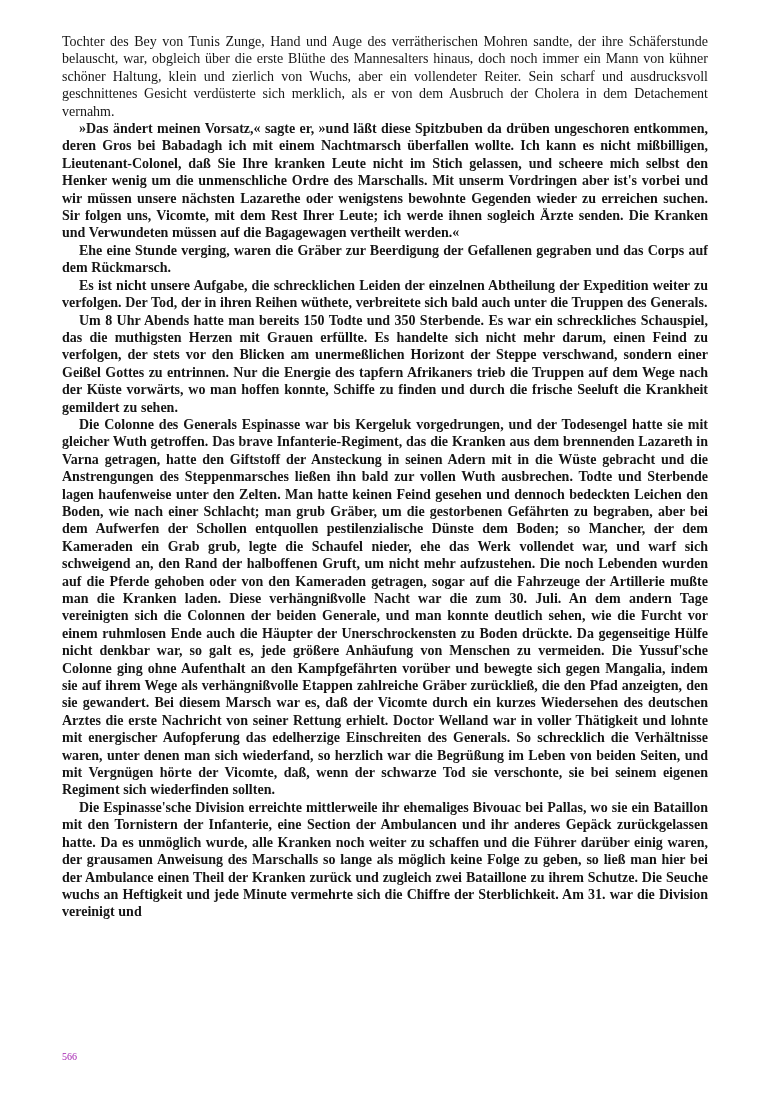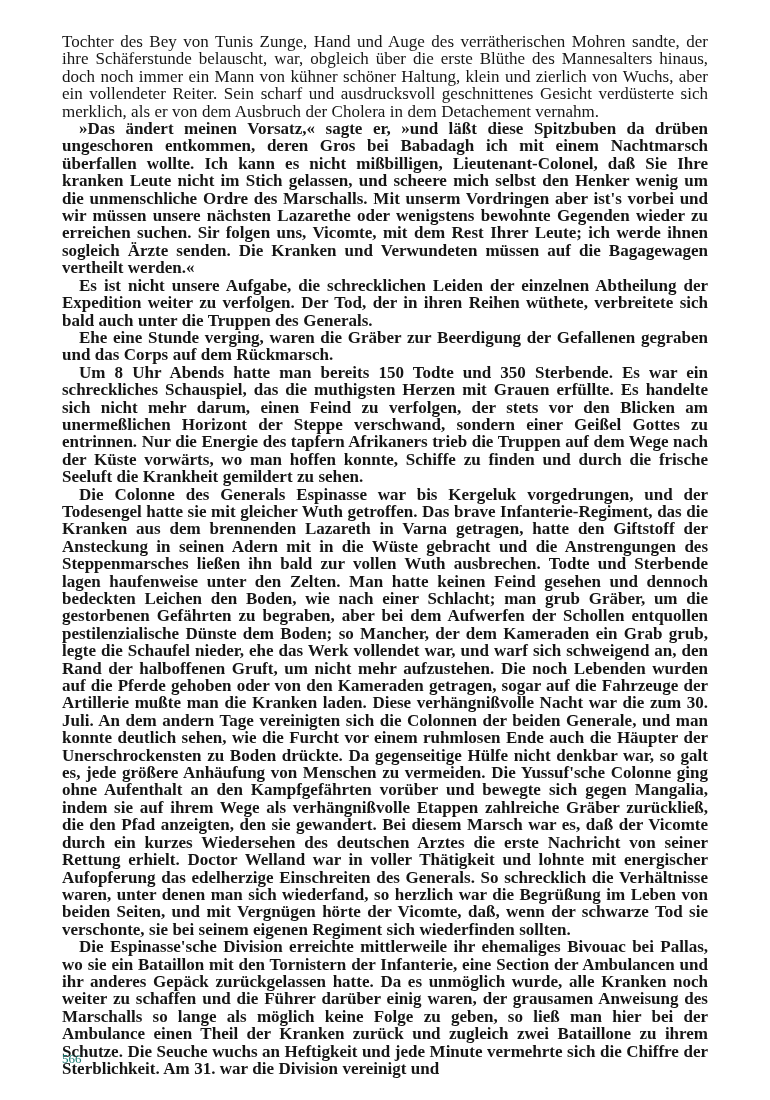--- a/index.html
+++ b/index.html
@@ -17,52 +17,52 @@
     position: absolute;
     inset: 0;
     background: #ffffff;
   }
   .text-block {
     position: absolute;
     left: 62px;
     top: 33px;
     width: 646px;
     font-family: "Liberation Serif", "DejaVu Serif", serif;
-    font-size: 17px;
+    font-size: 14px;
     line-height: 17.4px;
     text-align: justify;
     color: #161616;
     hyphens: auto;
     -webkit-hyphens: auto;
     word-spacing: 0.2px;
   }
   .para {
     margin: 0;
     padding: 0;
   }
   .para.indent {
     text-indent: 17px;
     font-weight: bold;
   }
   .page-number {
     position: absolute;
     left: 62px;
     top: 1051px;
     font-family: "Liberation Serif", "DejaVu Serif", serif;
-    font-size: 13px;
-    color: #0f766e;
+    font-size: 10px;
+    color: #a21caf;
   }
 </style>
 </head>
 <body>
 
 <div class="page">
   <div class="text-block" id="paragraphs">
       <p class="para" lang="de">Tochter des Bey von Tunis Zunge, Hand und Auge des verrätherischen Mohren sandte, der ihre Schäferstunde belauscht, war, obgleich über die erste Blüthe des Mannesalters hinaus, doch noch immer ein Mann von kühner schöner Haltung, klein und zierlich von Wuchs, aber ein vollendeter Reiter. Sein scharf und ausdrucksvoll geschnittenes Gesicht verdüsterte sich merklich, als er von dem Ausbruch der Cholera in dem Detachement vernahm.</p>
       <p class="para indent" lang="de">»Das ändert meinen Vorsatz,« sagte er, »und läßt diese Spitzbuben da drüben ungeschoren entkommen, deren Gros bei Babadagh ich mit einem Nachtmarsch überfallen wollte. Ich kann es nicht mißbilligen, Lieutenant-Colonel, daß Sie Ihre kranken Leute nicht im Stich gelassen, und scheere mich selbst den Henker wenig um die unmenschliche Ordre des Marschalls. Mit unserm Vordringen aber ist's vorbei und wir müssen unsere nächsten Lazarethe oder wenigstens bewohnte Gegenden wieder zu erreichen suchen. Sir folgen uns, Vicomte, mit dem Rest Ihrer Leute; ich werde ihnen sogleich Ärzte senden. Die Kranken und Verwundeten müssen auf die Bagagewagen vertheilt werden.«</p>
+      <p class="para indent" lang="de">Ehe eine Stunde verging, waren die Gräber zur Beerdigung der Gefallenen gegraben und das Corps auf dem Rückmarsch.</p>
       <p class="para indent" lang="de">Es ist nicht unsere Aufgabe, die schrecklichen Leiden der einzelnen Abtheilung der Expedition weiter zu verfolgen. Der Tod, der in ihren Reihen wüthete, verbreitete sich bald auch unter die Truppen des Generals.</p>
-      <p class="para indent" lang="de">Ehe eine Stunde verging, waren die Gräber zur Beerdigung der Gefallenen gegraben und das Corps auf dem Rückmarsch.</p>
       <p class="para indent" lang="de">Um 8 Uhr Abends hatte man bereits 150 Todte und 350 Sterbende. Es war ein schreckliches Schauspiel, das die muthigsten Herzen mit Grauen erfüllte. Es handelte sich nicht mehr darum, einen Feind zu verfolgen, der stets vor den Blicken am unermeßlichen Horizont der Steppe verschwand, sondern einer Geißel Gottes zu entrinnen. Nur die Energie des tapfern Afrikaners trieb die Truppen auf dem Wege nach der Küste vorwärts, wo man hoffen konnte, Schiffe zu finden und durch die frische Seeluft die Krankheit gemildert zu sehen.</p>
       <p class="para indent" lang="de">Die Colonne des Generals Espinasse war bis Kergeluk vorgedrungen, und der Todesengel hatte sie mit gleicher Wuth getroffen. Das brave Infanterie-Regiment, das die Kranken aus dem brennenden Lazareth in Varna getragen, hatte den Giftstoff der Ansteckung in seinen Adern mit in die Wüste gebracht und die Anstrengungen des Steppenmarsches ließen ihn bald zur vollen Wuth ausbrechen. Todte und Sterbende lagen haufenweise unter den Zelten. Man hatte keinen Feind gesehen und dennoch bedeckten Leichen den Boden, wie nach einer Schlacht; man grub Gräber, um die gestorbenen Gefährten zu begraben, aber bei dem Aufwerfen der Schollen entquollen pestilenzialische Dünste dem Boden; so Mancher, der dem Kameraden ein Grab grub, legte die Schaufel nieder, ehe das Werk vollendet war, und warf sich schweigend an, den Rand der halboffenen Gruft, um nicht mehr aufzustehen. Die noch Lebenden wurden auf die Pferde gehoben oder von den Kameraden getragen, sogar auf die Fahrzeuge der Artillerie mußte man die Kranken laden. Diese verhängnißvolle Nacht war die zum 30. Juli. An dem andern Tage vereinigten sich die Colonnen der beiden Generale, und man konnte deutlich sehen, wie die Furcht vor einem ruhmlosen Ende auch die Häupter der Unerschrockensten zu Boden drückte. Da gegenseitige Hülfe nicht denkbar war, so galt es, jede größere Anhäufung von Menschen zu vermeiden. Die Yussuf'sche Colonne ging ohne Aufenthalt an den Kampfgefährten vorüber und bewegte sich gegen Mangalia, indem sie auf ihrem Wege als verhängnißvolle Etappen zahlreiche Gräber zurückließ, die den Pfad anzeigten, den sie gewandert. Bei diesem Marsch war es, daß der Vicomte durch ein kurzes Wiedersehen des deutschen Arztes die erste Nachricht von seiner Rettung erhielt. Doctor Welland war in voller Thätigkeit und lohnte mit energischer Aufopferung das edelherzige Einschreiten des Generals. So schrecklich die Verhältnisse waren, unter denen man sich wiederfand, so herzlich war die Begrüßung im Leben von beiden Seiten, und mit Vergnügen hörte der Vicomte, daß, wenn der schwarze Tod sie verschonte, sie bei seinem eigenen Regiment sich wiederfinden sollten.</p>
       <p class="para indent" lang="de">Die Espinasse'sche Division erreichte mittlerweile ihr ehemaliges Bivouac bei Pallas, wo sie ein Bataillon mit den Tornistern der Infanterie, eine Section der Ambulancen und ihr anderes Gepäck zurückgelassen hatte. Da es unmöglich wurde, alle Kranken noch weiter zu schaffen und die Führer darüber einig waren, der grausamen Anweisung des Marschalls so lange als möglich keine Folge zu geben, so ließ man hier bei der Ambulance einen Theil der Kranken zurück und zugleich zwei Bataillone zu ihrem Schutze. Die Seuche wuchs an Heftigkeit und jede Minute vermehrte sich die Chiffre der Sterblichkeit. Am 31. war die Division vereinigt und</p>
     </div>
   <div class="page-number">566</div>
 </div>
 
 </body></html>

